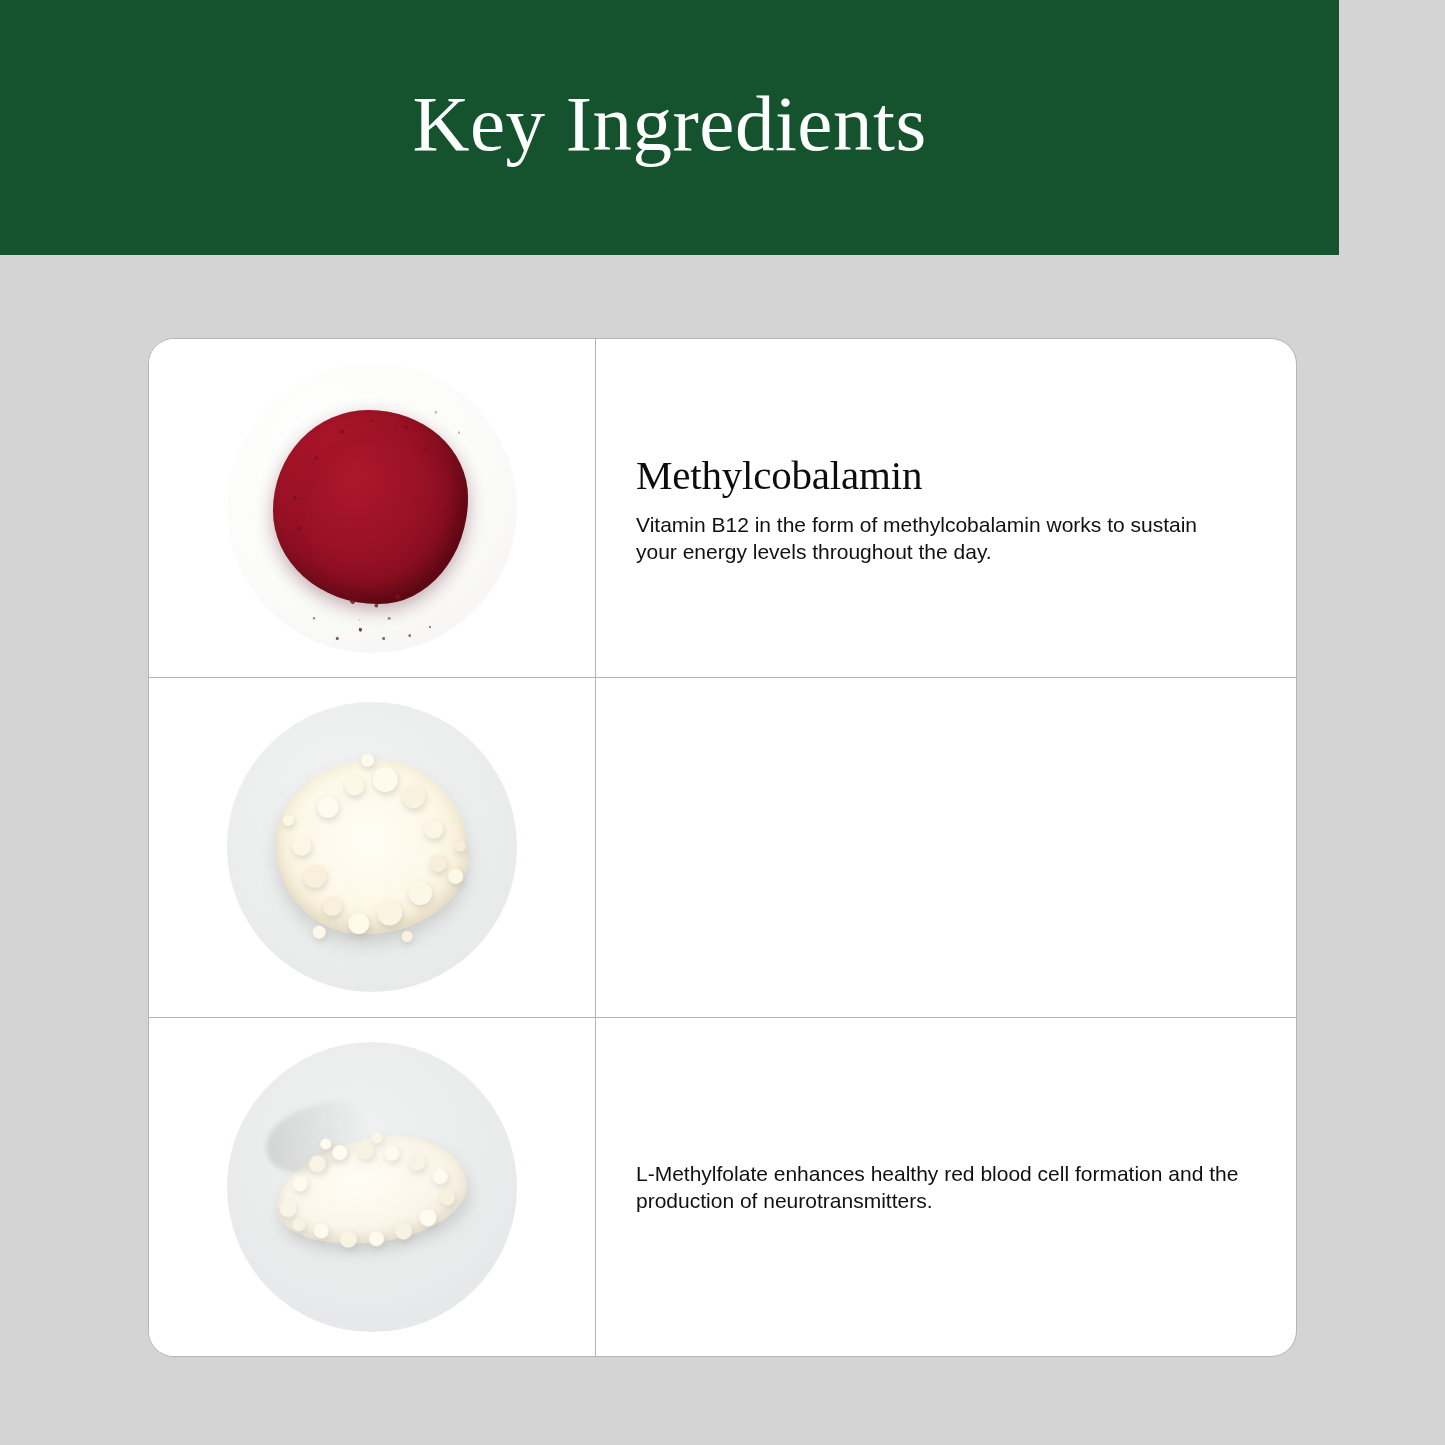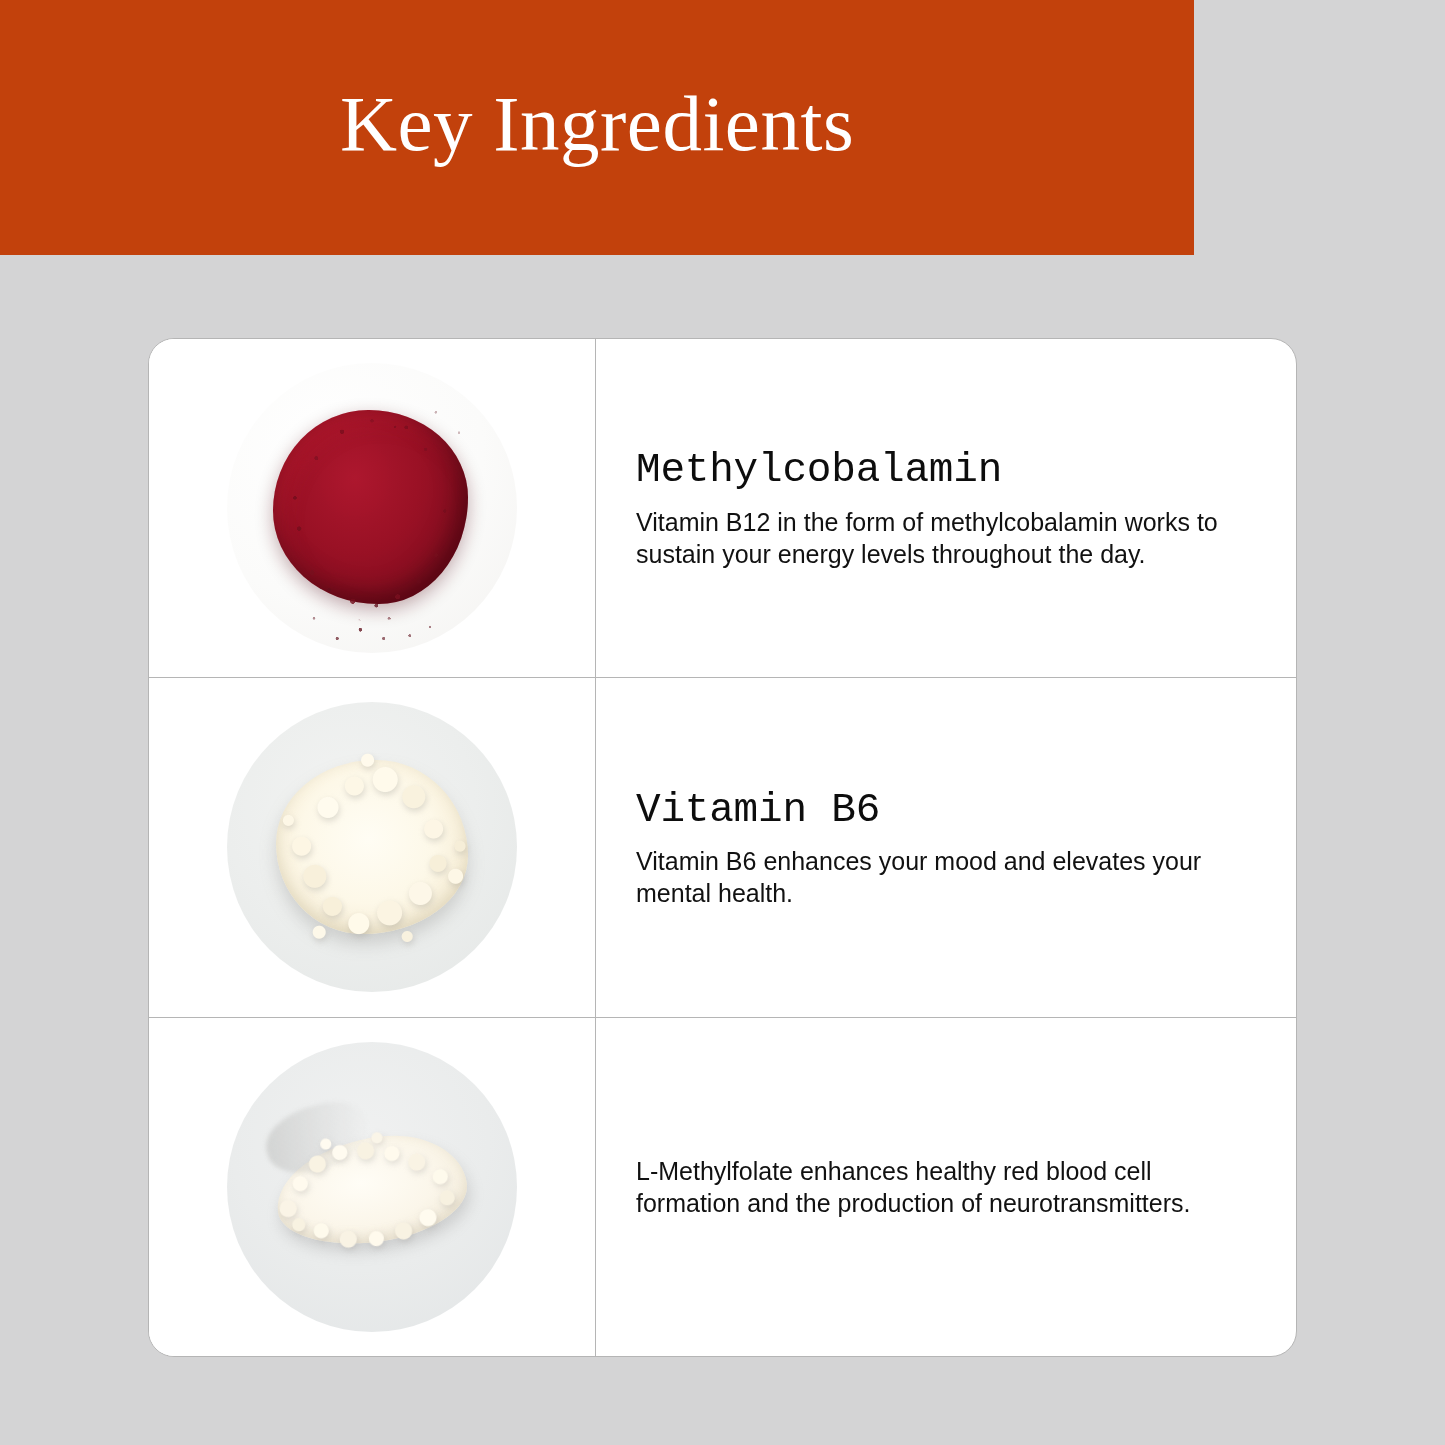--- a/index.html
+++ b/index.html
@@ -19,23 +19,23 @@
     width: 1445px;
     height: 1445px;
     background: #d4d4d5;
   }
 
   
   .header-band {
     position: absolute;
     left: 0;
     top: 0;
-    width: 1194px;
+    width: 1339px;
     height: 255px;
-    background: #c2410c;
+    background: #14532d;
     display: flex;
     align-items: center;
     justify-content: center;
   }
   .header-title {
     font-family: "Liberation Serif", "DejaVu Serif", serif;
     font-size: 79px;
     font-weight: 400;
     color: #ffffff;
     letter-spacing: 0.5px;
@@ -85,31 +85,31 @@
   .cell-text {
     flex: 1 1 auto;
     box-sizing: border-box;
     padding: 0 56px 0 40px;
     display: flex;
     flex-direction: column;
     justify-content: center;
   }
 
   .ing-title {
-    font-family: Liberation Mono, monospace;
+    font-family: Liberation Serif, serif;
     font-size: 41px;
     font-weight: 400;
     color: #0d0d0d;
     letter-spacing: -0.2px;
     line-height: 1.18;
     margin: 0 0 11px 0;
   }
   .ing-desc {
     font-family: "Liberation Sans", sans-serif;
-    font-size: 25px;
+    font-size: 21px;
     font-weight: 400;
     color: #111111;
     line-height: 1.29;
     margin: 0;
     max-width: 600px;
   }
   .row-3 .ing-desc { max-width: 615px; }
 
   
   .photo {
@@ -312,24 +312,20 @@
       <div class="cell-text">
         <h2 class="ing-title">Methylcobalamin</h2>
         <p class="ing-desc">Vitamin B12 in the form of methylcobalamin works to sustain your energy levels throughout the day.</p>
       </div>
     </div>
 
     <div class="row row-2">
       <div class="cell-image">
         <div class="photo photo-b6"></div>
       </div>
-      <div class="cell-text">
-        <h2 class="ing-title">Vitamin B6</h2>
-        <p class="ing-desc">Vitamin B6 enhances your mood and elevates your mental health.</p>
-      </div>
     </div>
 
     <div class="row row-3">
       <div class="cell-image">
         <div class="photo photo-folate">
           <div class="streak-shadow"></div>
         </div>
       </div>
       <div class="cell-text">
         <p class="ing-desc">L-Methylfolate enhances healthy red blood cell formation and the production of neurotransmitters.</p>

